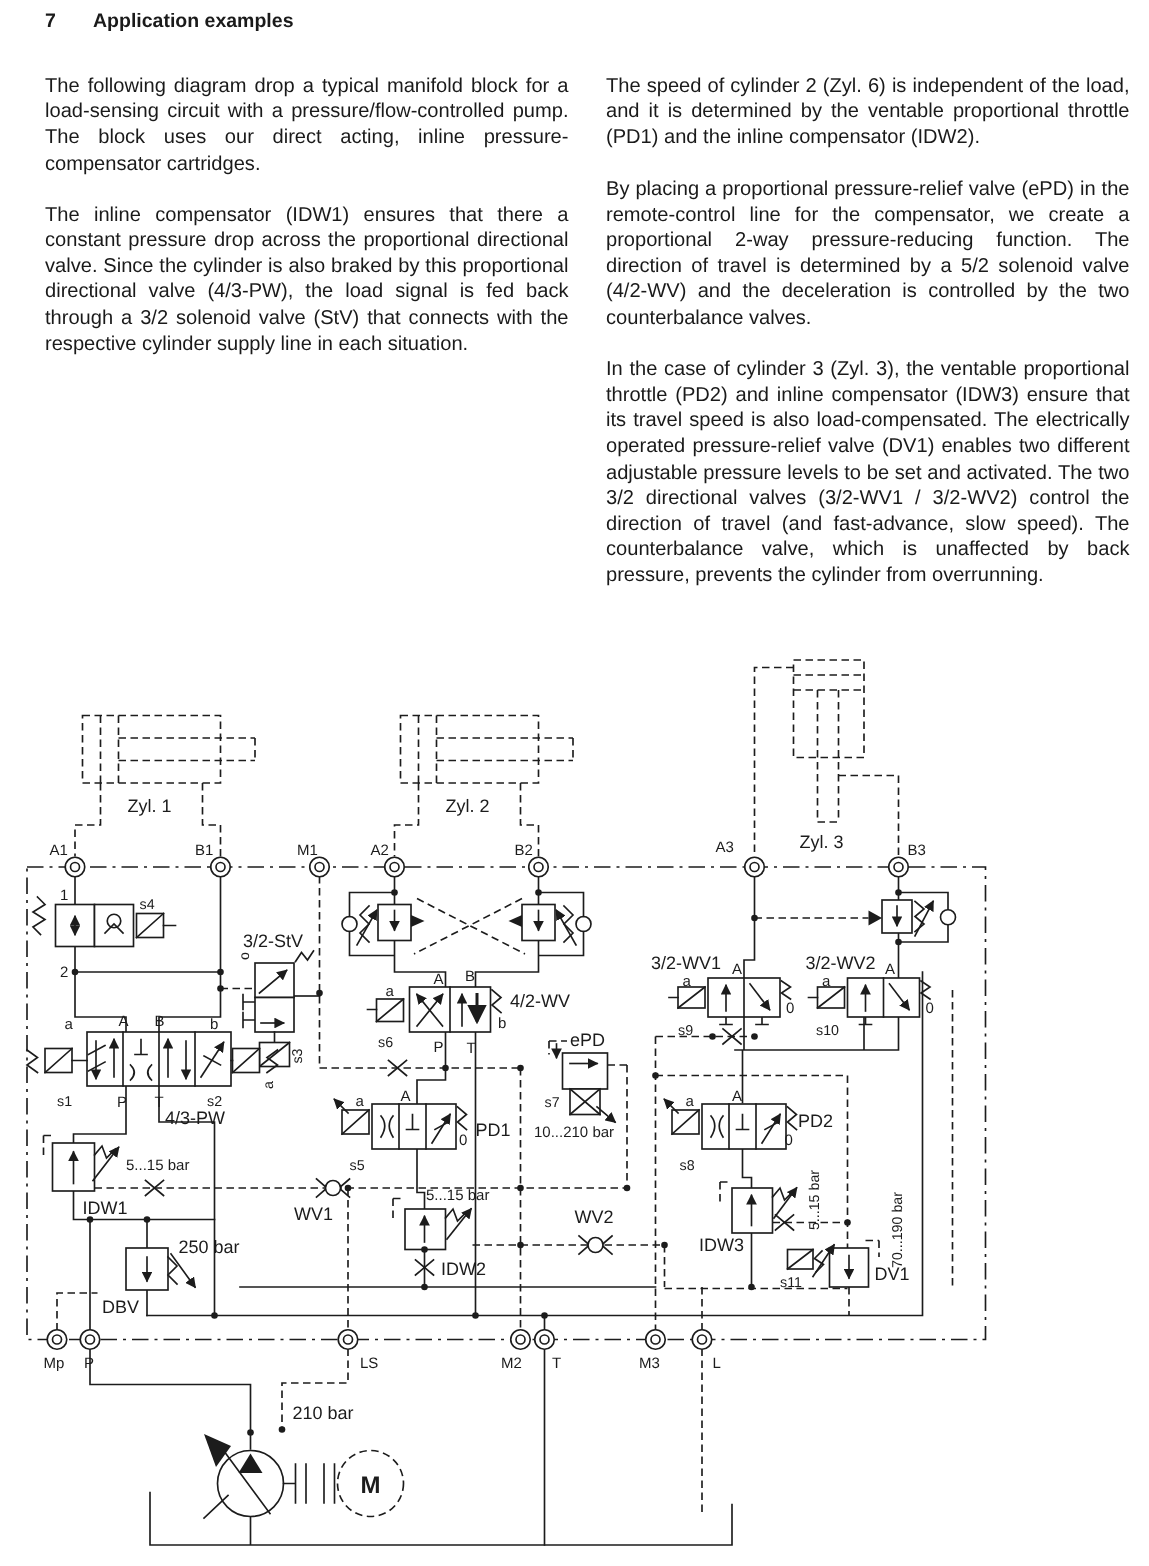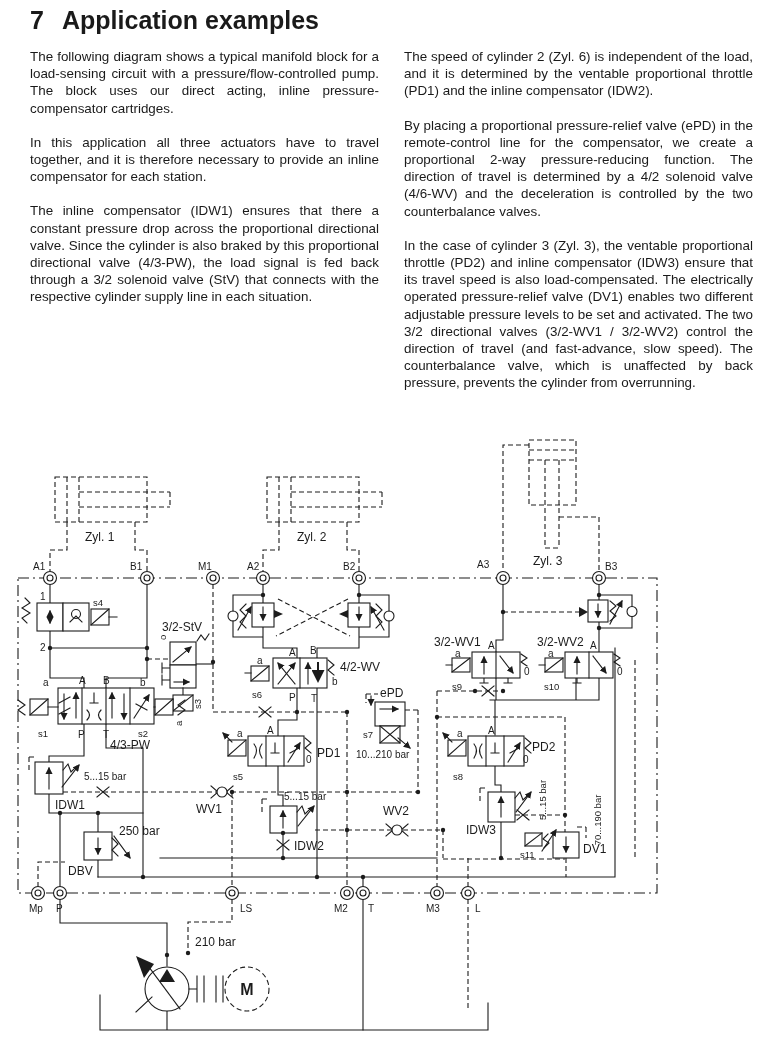--- a/index.html
+++ b/index.html
@@ -1,18 +1,18 @@
 <!DOCTYPE html>
 <html><head>
 <meta charset="utf-8">
 <style>
   html,body{margin:0;padding:0;background:#fff;}
   .page{position:relative;width:766px;height:1044px;background:#fff;
         font-family:"Liberation Sans",sans-serif;color:#1a1a1a;overflow:hidden;}
-  .hdr{position:absolute;left:30px;top:6px;font-size:25px;font-weight:bold;}
+  .hdr{position:absolute;left:30px;top:6px;font-size:13px;font-weight:bold;}
   .hdr .num{display:inline-block;width:32px;}
   .col{position:absolute;top:48px;font-size:13.4px;line-height:17.2px;text-align:justify;}
   .col p{margin:0 0 17px 0;}
   .col-left{left:30px;width:349px;}
   .col-right{left:404px;width:349px;}
   svg.diag{position:absolute;left:0;top:400px;}
   .s{fill:none;stroke:#1c1c1c;stroke-width:1.1;stroke-linecap:square;}
   .s2{fill:none;stroke:#1c1c1c;stroke-width:2;}
   .d{fill:none;stroke:#1c1c1c;stroke-width:1.1;stroke-dasharray:5 3;stroke-linecap:butt;}
   .c{fill:none;stroke:#1c1c1c;stroke-width:1.1;stroke-dasharray:11 4 2 4;}
@@ -25,28 +25,27 @@
 </head>
 <body>
 
 <div class="page">
 
   <div class="hdr">
     <span class="num">7</span><span>Application examples</span>
   </div>
 
   <div class="col col-left">
-    <p>The following diagram shows a typical manifold block for a load-sensing circuit with a pressure/flow-controlled pump. The block uses our direct acting, inline pressure-compensator cartridges.</p>
-    <p>In this application all three actuators have to travel together, and it is therefore necessary to provide an inline compensator for each station.</p>
+    <p>The following diagram drop a typical manifold block for a load-sensing circuit with a pressure/flow-controlled pump. The block uses our direct acting, inline pressure-compensator cartridges.</p>
     <p>The inline compensator (IDW1) ensures that there a constant pressure drop across the proportional directional valve. Since the cylinder is also braked by this proportional directional valve (4/3-PW), the load signal is fed back through a 3/2 solenoid valve (StV) that connects with the respective cylinder supply line in each situation.</p>
   </div>
 
   <div class="col col-right">
     <p>The speed of cylinder 2 (Zyl. 6) is independent of the load, and it is determined by the ventable proportional throttle (PD1) and the inline compensator (IDW2).</p>
-    <p>By placing a proportional pressure-relief valve (ePD) in the remote-control line for the compensator, we create a proportional 2-way pressure-reducing function. The direction of travel is determined by a 4/2 solenoid valve (4/6-WV) and the deceleration is controlled by the two counterbalance valves.</p>
+    <p>By placing a proportional pressure-relief valve (ePD) in the remote-control line for the compensator, we create a proportional 2-way pressure-reducing function. The direction of travel is determined by a 5/2 solenoid valve (4/2-WV) and the deceleration is controlled by the two counterbalance valves.</p>
     <p>In the case of cylinder 3 (Zyl. 3), the ventable proportional throttle (PD2) and inline compensator (IDW3) ensure that its travel speed is also load-compensated. The electrically operated pressure-relief valve (DV1) enables two different adjustable pressure levels to be set and activated. The two 3/2 directional valves (3/2-WV1 / 3/2-WV2) control the direction of travel (and fast-advance, slow speed). The counterbalance valve, which is unaffected by back pressure, prevents the cylinder from overrunning.</p>
   </div>
 
   <svg class="diag" width="766" height="644" viewBox="0 400 766 644">
     <defs>
       <marker id="ah" viewBox="0 0 10 10" refX="8.5" refY="5" markerWidth="6.5" markerHeight="6.5" orient="auto-start-reverse">
         <path d="M0,0L10,5L0,10z" fill="#1c1c1c"></path>
       </marker>
       <g id="port">
           <circle r="6.5" class="w"></circle>

